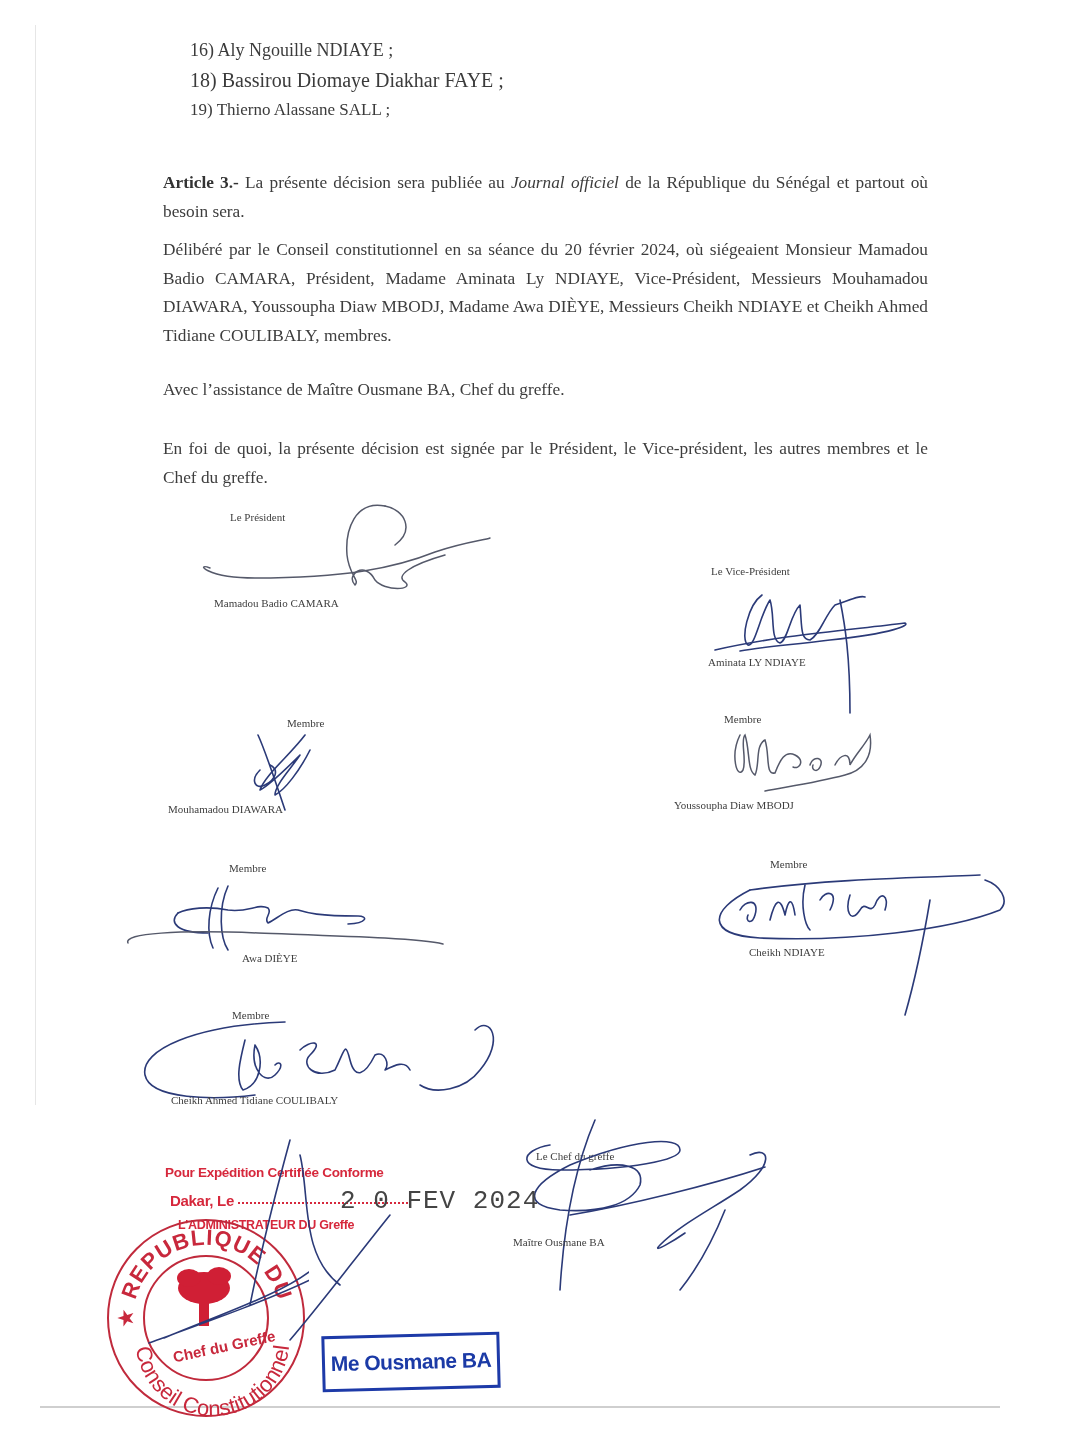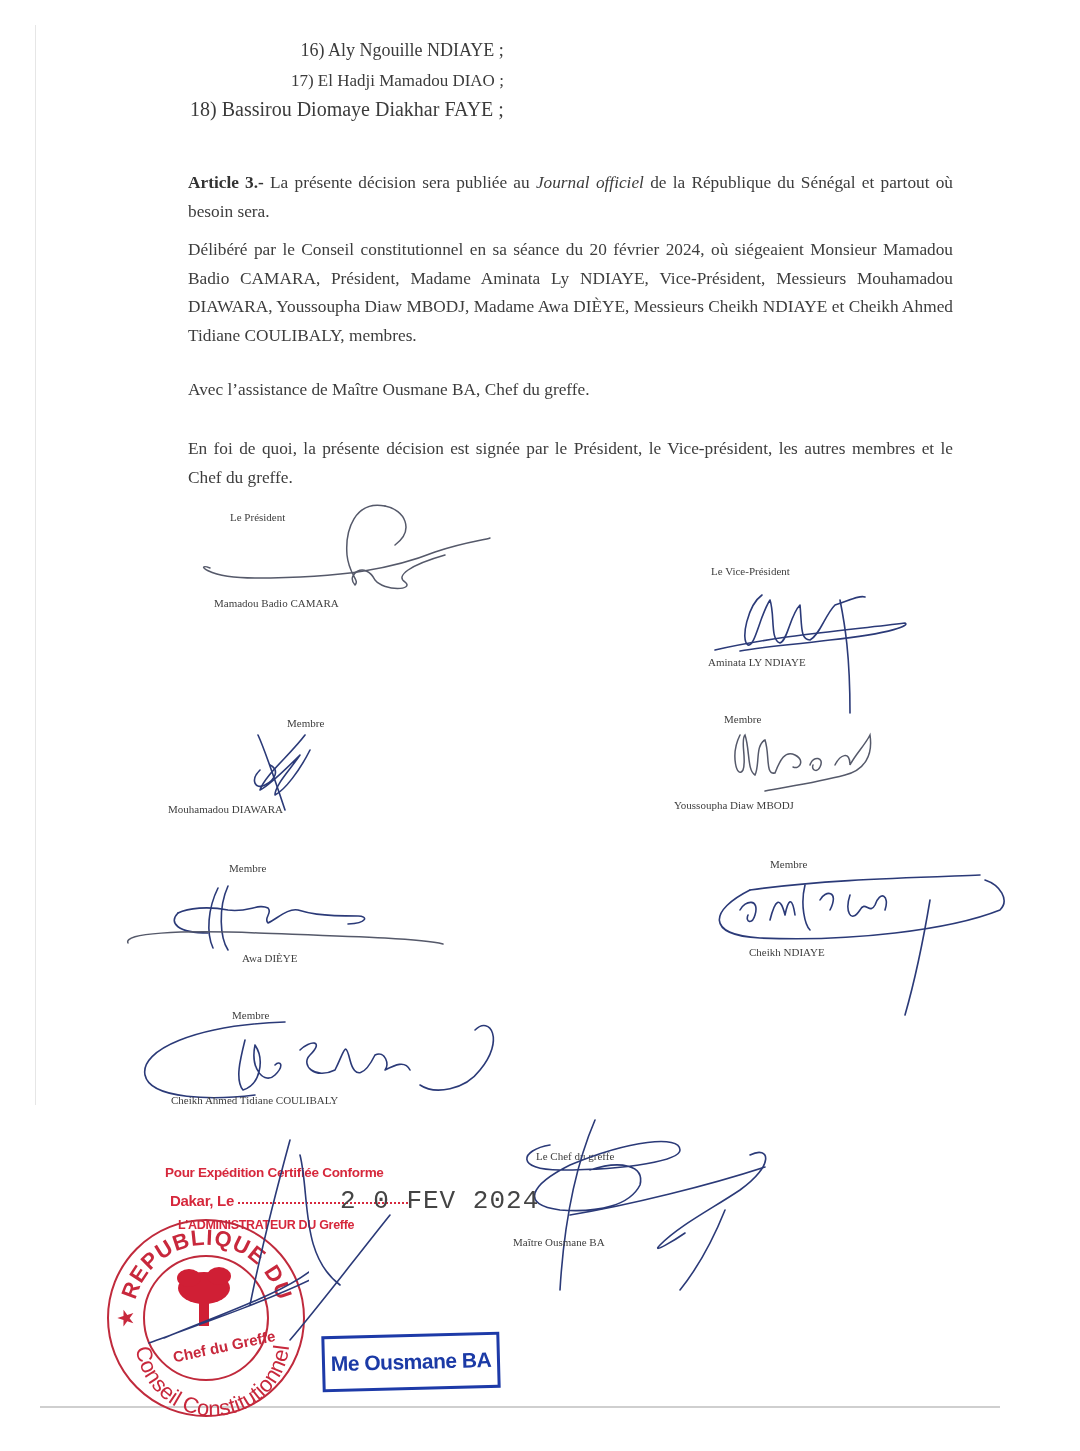--- a/index.html
+++ b/index.html
@@ -1,24 +1,24 @@
 <!DOCTYPE html>
 <html><head>
 <meta charset="utf-8">
 <style>
   html, body { margin:0; padding:0; background:#ffffff; }
   body { width:1080px; height:1451px; position:relative; overflow:hidden;
          font-family:"Liberation Serif","DejaVu Serif",serif; color:#3a3a3a; }
   .page-edge-left { position:absolute; left:35px; top:25px; width:1px; height:1080px; background:#e6e6e6; }
   .page-edge-bottom { position:absolute; left:40px; top:1406px; width:960px; height:2px; background:#cfcfcf; }
   .list { position:absolute; left:190px; top:36px; font-size:18px; line-height:29.5px; color:#3b3b3b; }
-  .list .item { white-space:nowrap;text-align:right; }
+  .list .item { white-space:nowrap; }
   .list .item.big { font-size:20px; }
   .para { position:absolute; left:163px; width:765px; font-size:17.3px; line-height:28.5px;
-          text-align:justify; color:#3d3d3d;margin-left:25px; }
+          text-align:justify; color:#3d3d3d; }
   .para b { font-weight:bold; color:#333; }
   .para i { font-style:italic; }
   .label { position:absolute; font-size:11px; color:#3e3e3e; white-space:nowrap; }
   .sig { position:absolute; pointer-events:none; }
   .ink { fill:none; stroke:#2b3a78; stroke-width:1.6; stroke-linecap:round; stroke-linejoin:round; }
   .ink-grey { fill:none; stroke:#55596a; stroke-width:1.5; stroke-linecap:round; }
   .red-stamp-text { position:absolute; color:#d6283c; font-family:"Liberation Sans","DejaVu Sans",sans-serif;
           font-weight:bold; font-size:13.5px; white-space:nowrap; letter-spacing:-0.3px; }
   .dotted { display:inline-block; width:170px; border-bottom:2px dotted #d6283c; margin-left:4px; vertical-align:2px; }
   .date-stamp { position:absolute; left:340px; top:1186px; color:#444; font-family:"Liberation Mono","DejaVu Sans Mono",monospace;
@@ -28,22 +28,22 @@
           color:#1b3aa6; font-family:"Liberation Sans","DejaVu Sans",sans-serif; font-weight:bold; font-size:21px; letter-spacing:-0.5px; }
 </style>
 </head>
 <body>
 
 <div class="page-edge-left"></div>
 <div class="page-edge-bottom"></div>
 
 <div class="list">
   <div class="item"><span>16)</span> <span>Aly Ngouille NDIAYE ;</span></div>
-  <div class="item" style="font-size:17px"><span>17)</span> <span>El Hadji Mamadou DIAO ;</span></div>
   <div class="item big"><span>18)</span> <span>Bassirou Diomaye Diakhar FAYE ;</span></div>
+  <div class="item" style="font-size:17px"><span>19)</span> <span>Thierno Alassane SALL ;</span></div>
 </div>
 
 <div class="para" style="top:169px">
   <b>Article 3.-</b><span> La présente décision sera publiée au </span><i>Journal officiel</i><span> de la République du Sénégal et partout où besoin sera.</span>
 </div>
 
 <div class="para" style="top:236px">Délibéré par le Conseil constitutionnel en sa séance du 20 février 2024, où siégeaient Monsieur Mamadou Badio CAMARA, Président, Madame Aminata Ly NDIAYE, Vice-Président, Messieurs Mouhamadou DIAWARA, Youssoupha Diaw MBODJ, Madame Awa DIÈYE, Messieurs Cheikh NDIAYE et Cheikh Ahmed Tidiane COULIBALY, membres.</div>
 <div class="para" style="top:376px">Avec l’assistance de Maître Ousmane BA, Chef du greffe.</div>
 <div class="para" style="top:435px">En foi de quoi, la présente décision est signée par le Président, le Vice-président, les autres membres et le Chef du greffe.</div>
 

